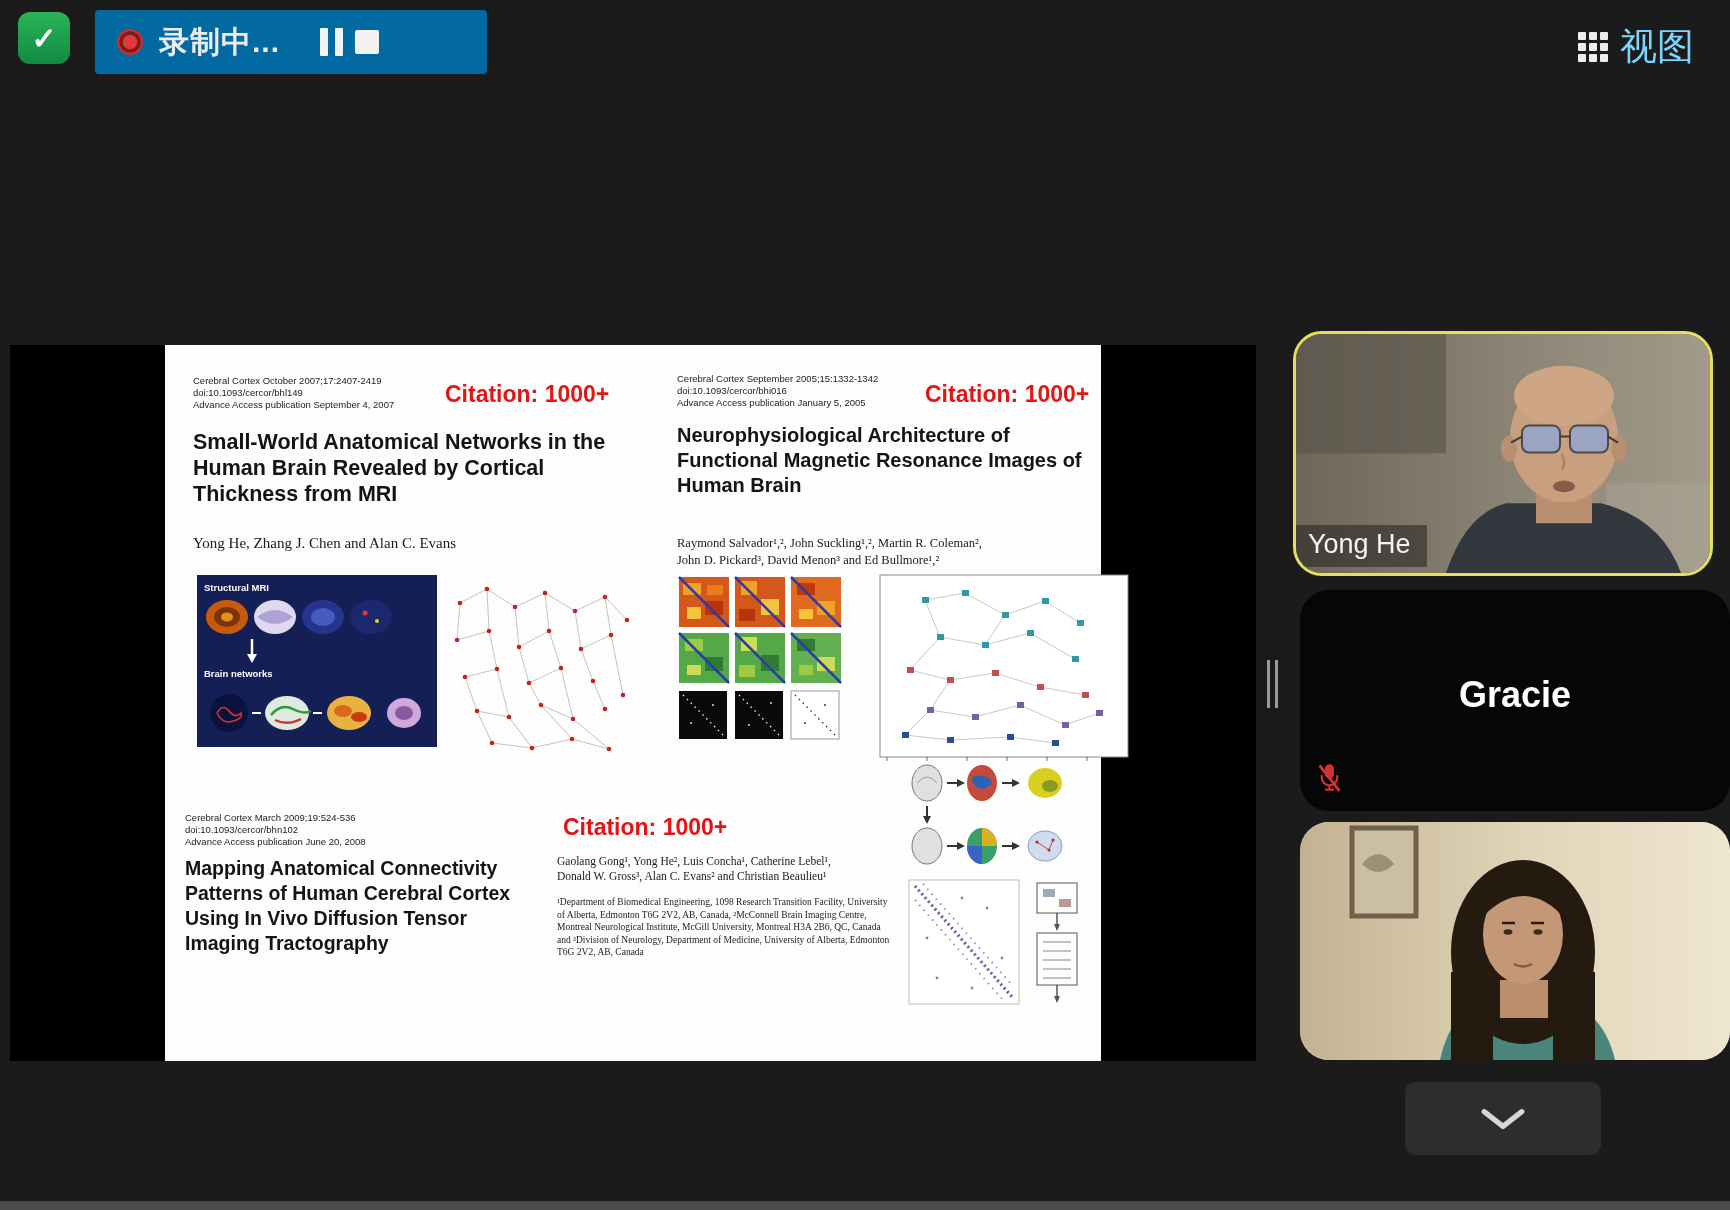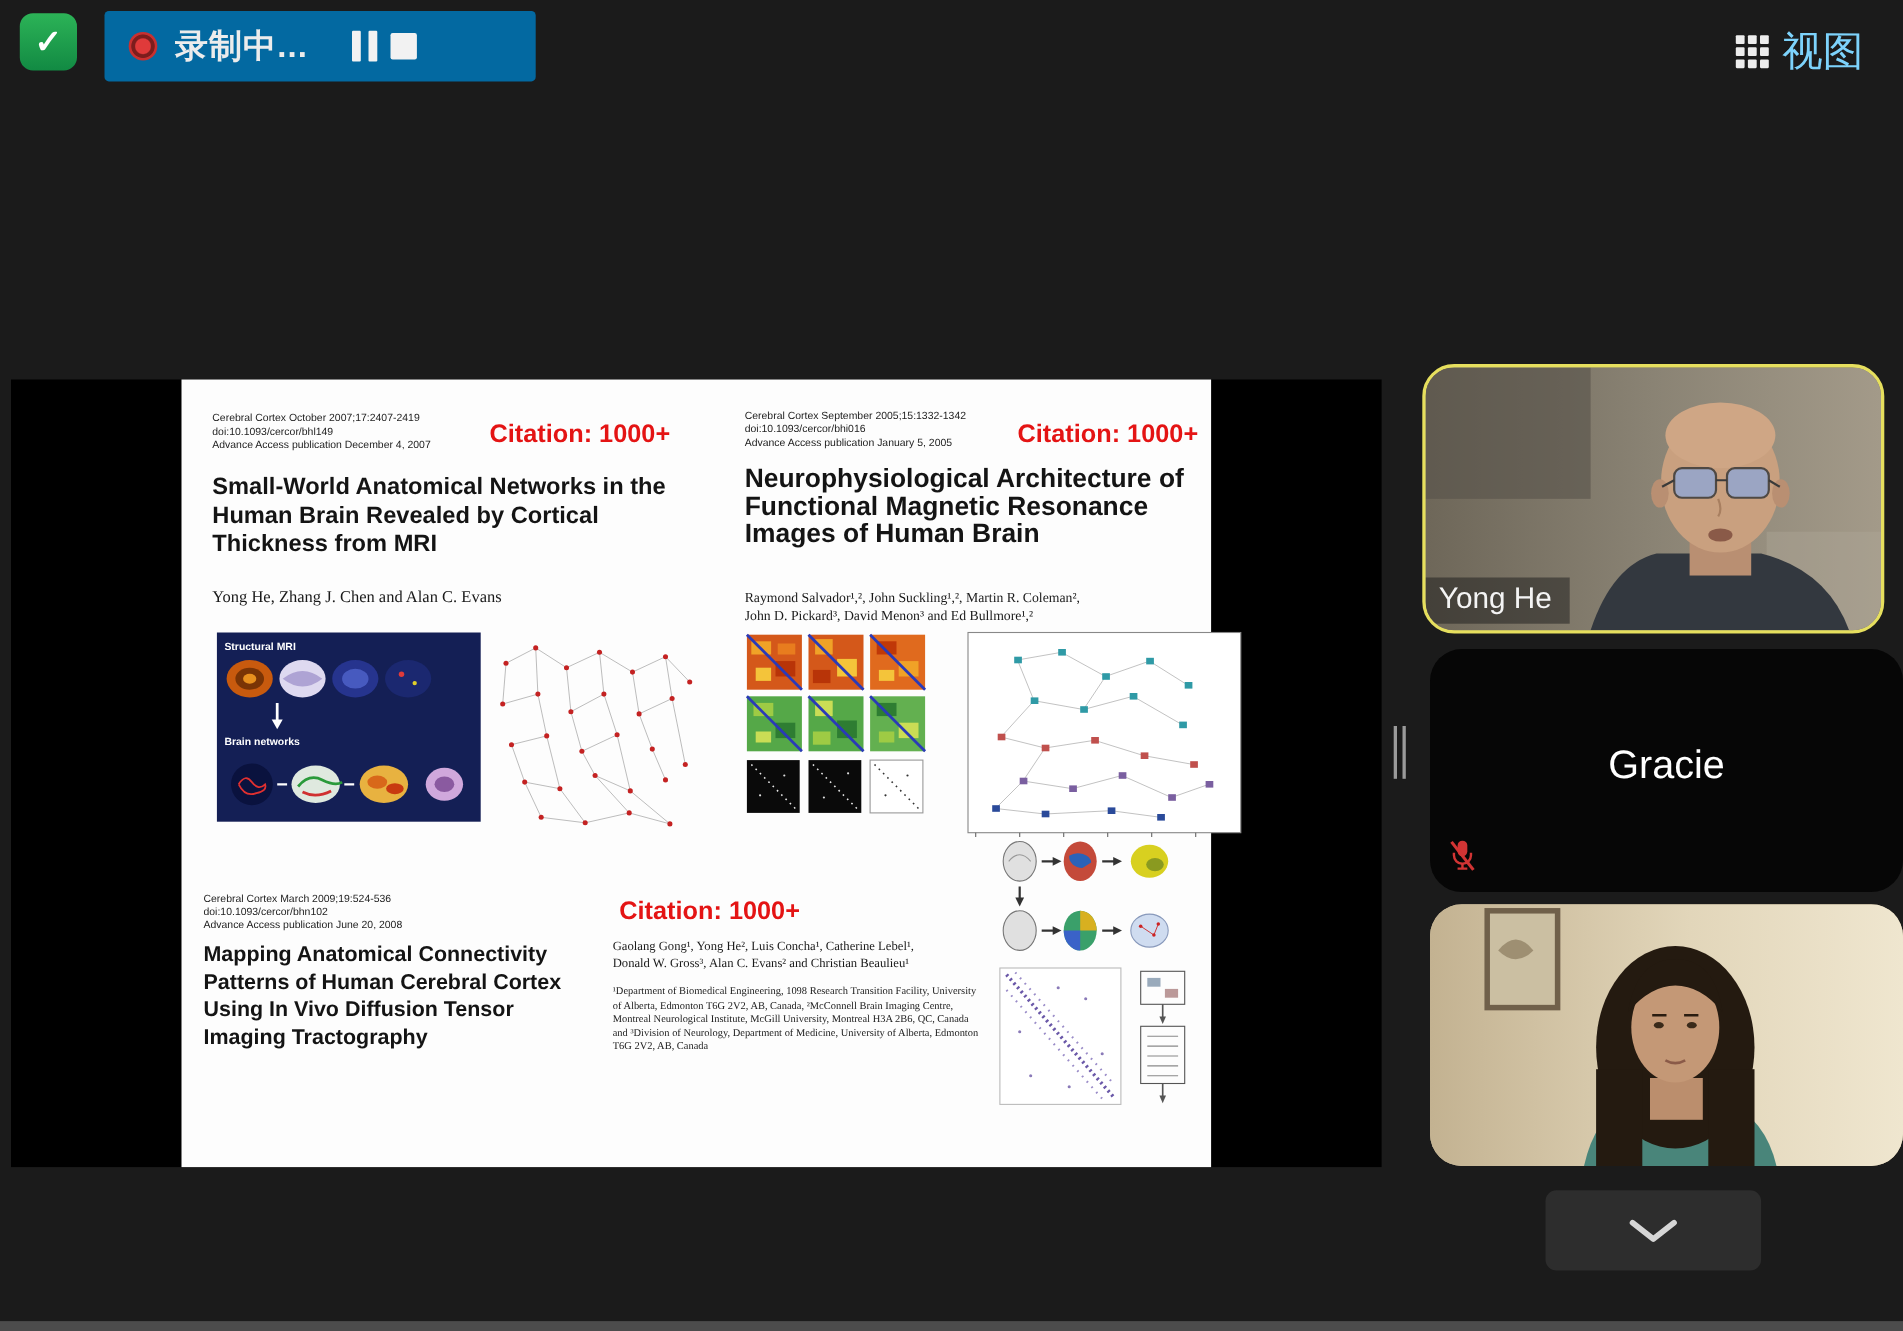--- a/index.html
+++ b/index.html
@@ -36,21 +36,21 @@
   .p3 { left:20px; top:425px; width:900px; height:288px; }
   .jinfo { position:absolute; font-family:Liberation Sans, sans-serif; font-size:9.5px; line-height:12px; color:#222; }
   .p1 .jinfo,.p2 .jinfo { left:0; top:8px; }
   .p3 .jinfo { left:0; top:42px; }
   .cite { position:absolute; color:#e41414; font-weight:bold; font-size:23px; white-space:nowrap; }
   .p1 .cite { left:252px; top:14px; }
   .p2 .cite { left:248px; top:16px; }
   .p3 .cite { left:378px; top:44px; }
   .ptitle { position:absolute; color:#141414; font-weight:bold; }
   .p1 .ptitle { left:0; top:62px; width:425px; font-size:21.5px; line-height:26px; }
-  .p2 .ptitle { left:0; top:58px; width:428px; font-size:24px; line-height:25px; }
+  .p2 .ptitle { left:0; top:58px; width:428px; font-size:20px; line-height:25px; }
   .p3 .ptitle { left:0; top:86px; width:338px; font-size:19.5px; line-height:25px; }
   .pauthors { position:absolute; font-family:"Liberation Serif",serif; color:#1a1a1a; }
   .p1 .pauthors { left:0; top:168px; font-size:15px; }
   .p2 .pauthors { left:0; top:170px; font-size:12.5px; line-height:17px; }
   .p3 .pauthors { left:372px; top:84px; width:360px; font-size:11.5px; line-height:15px; }
   .affil { position:absolute; left:372px; top:126px; width:338px; font-family:"Liberation Serif",serif;
            font-size:9.5px; line-height:12.5px; color:#222; }
   .fig { position:absolute; }
   .fig1 { left:4px; top:198px; width:445px; height:200px; }
   .fig2 { left:0; top:208px; width:462px; height:200px; }
@@ -63,21 +63,21 @@
 
   
   .tile { position:absolute; overflow:hidden; cursor:pointer;border-radius:29px; }
   .tile-yonghe { left:1293px; top:331px; width:420px; height:245px; border:3px solid #e6df5e; background:#7d7668; }
   .tile-gracie { left:1300px; top:590px; width:430px; height:221px; background:#060606; }
   .tile-eirini { left:1300px; top:822px; width:430px; height:238px; background:#d6c6a4; }
   .tile svg.portrait { position:absolute; left:0; top:0; width:100%; height:100%; }
   .name-tag { position:absolute; left:0; bottom:6px; background:rgba(25,25,25,.5); color:#f4f4f4;
               font-size:27px; padding:4px 16px 7px 12px; }
   .big-name { position:absolute; left:0; right:0; top:38%; text-align:center; color:#fff;
-              font-size:36px; font-weight:normal; }
+              font-size:36px; font-weight:bold; }
   .mic-badge { position:absolute; left:16px; bottom:18px; width:27px; height:31px; }
   .name-row { position:absolute; left:6px; bottom:10px; display:flex; align-items:center; gap:10px;
               background:rgba(170,170,170,.35); padding:4px 14px 6px 8px; }
   .name-row .mic-inline { width:27px; height:31px; flex:0 0 auto; }
   .name-row span { color:#fff; font-size:27px; text-shadow:0 1px 3px rgba(0,0,0,.55); white-space:nowrap; }
 
   .chevron-btn { position:absolute; left:1405px; top:1082px; width:196px; height:73px; background:#2d2d2d;
                  border:none; border-radius:10px; display:flex; align-items:center; justify-content:center; cursor:pointer; }
   .bottom-strip { position:absolute; left:0; bottom:0; width:100%; height:9px; background:#4c4c4c; }
 </style>
@@ -117,21 +117,21 @@
     <span class="view-label">视图</span>
   </button>
 
   <div class="stage">
     <div class="slide">
 
       <section class="paper p1">
         <div class="jinfo">
           <div>Cerebral Cortex October 2007;17:2407-2419</div>
           <div>doi:10.1093/cercor/bhl149</div>
-          <div>Advance Access publication December 4, 2007</div>
+          <div>Advance Access publication September 4, 2007</div>
         </div>
         <div class="cite">Citation: 1000+</div>
         <h2 class="ptitle">Small-World Anatomical Networks in the Human Brain Revealed by Cortical Thickness from MRI</h2>
         <div class="pauthors">Yong He, Zhang J. Chen and Alan C. Evans</div>
         <svg class="fig fig1" viewBox="0 0 445 200">
           <rect x="0" y="10" width="240" height="172" fill="#141f55"></rect>
           <text x="7" y="26" fill="#fff" font-size="9.5" font-weight="bold">Structural MRI</text>
           <ellipse cx="30" cy="52" rx="21" ry="17" fill="#c85a0e"></ellipse>
           <ellipse cx="30" cy="52" rx="13" ry="10" fill="#7a3405"></ellipse>
           <ellipse cx="30" cy="52" rx="6" ry="4.5" fill="#e8901e"></ellipse>

